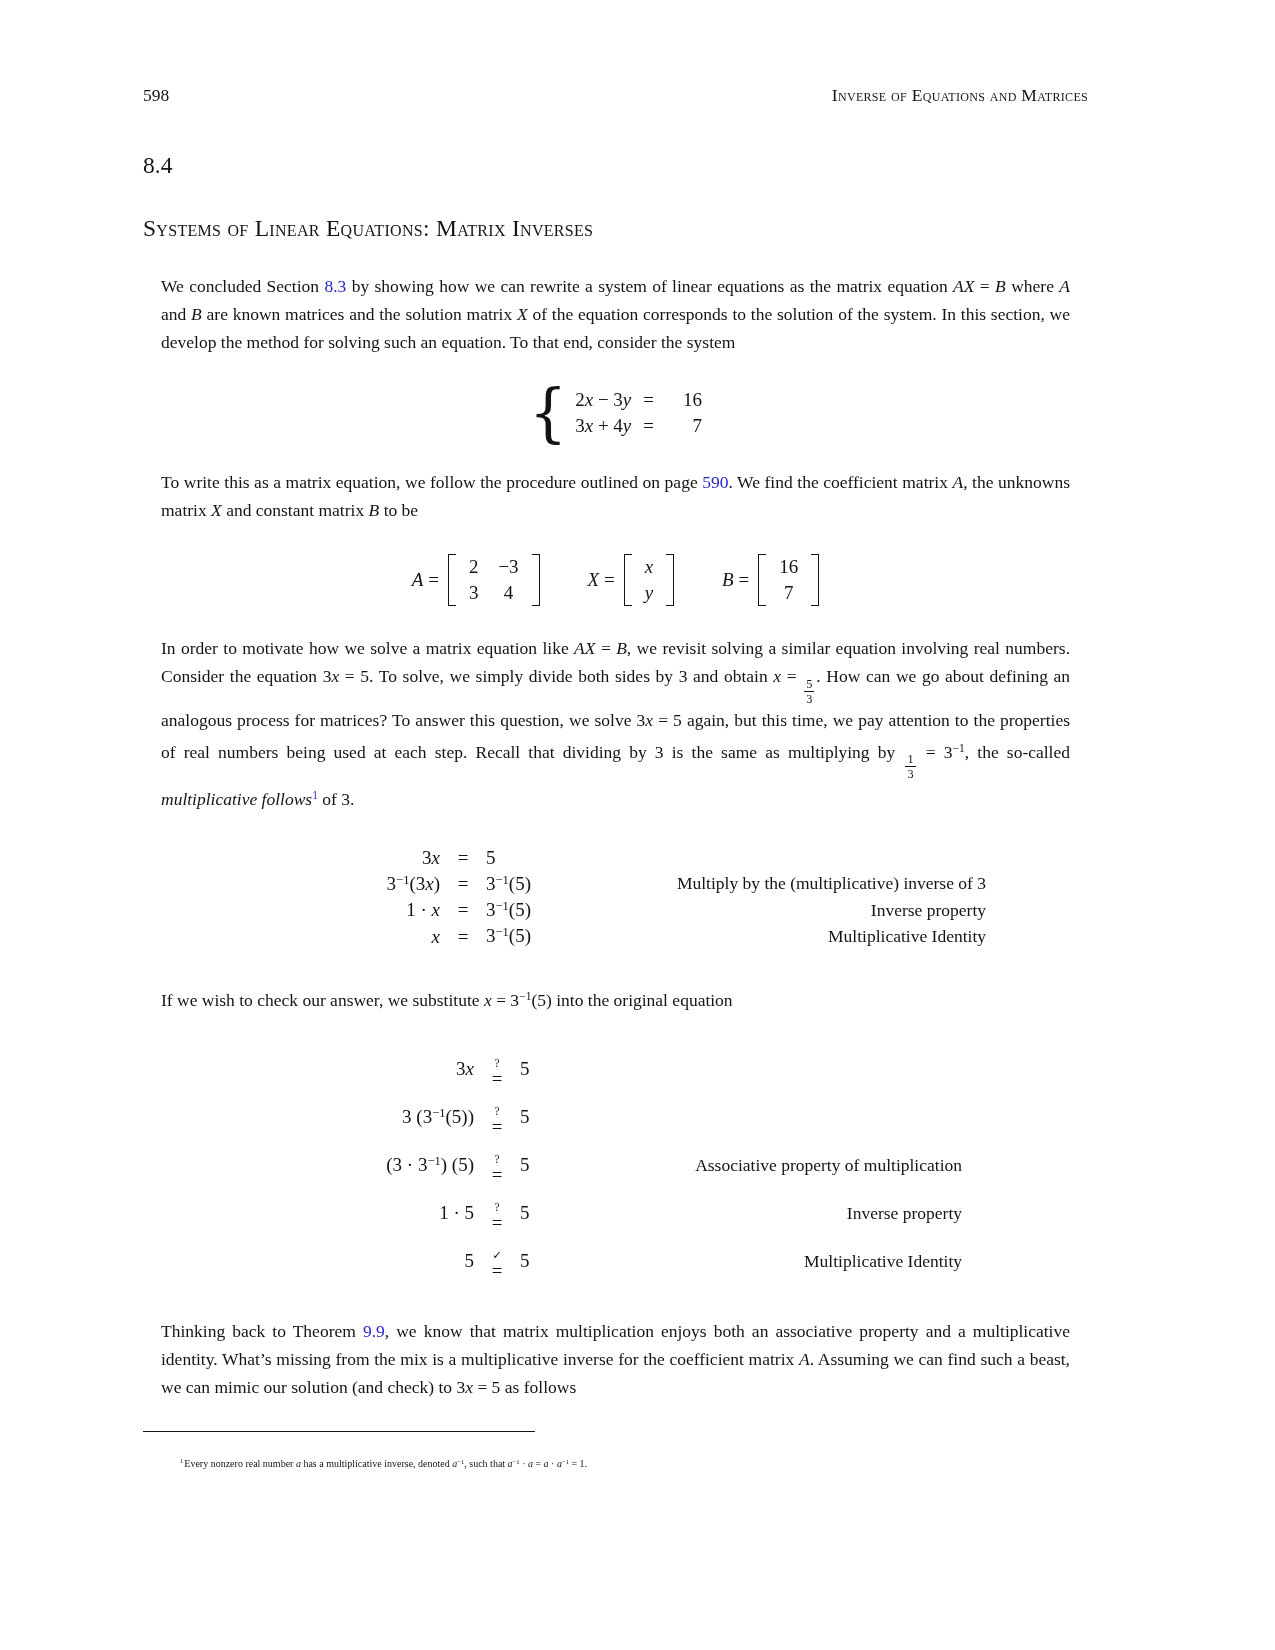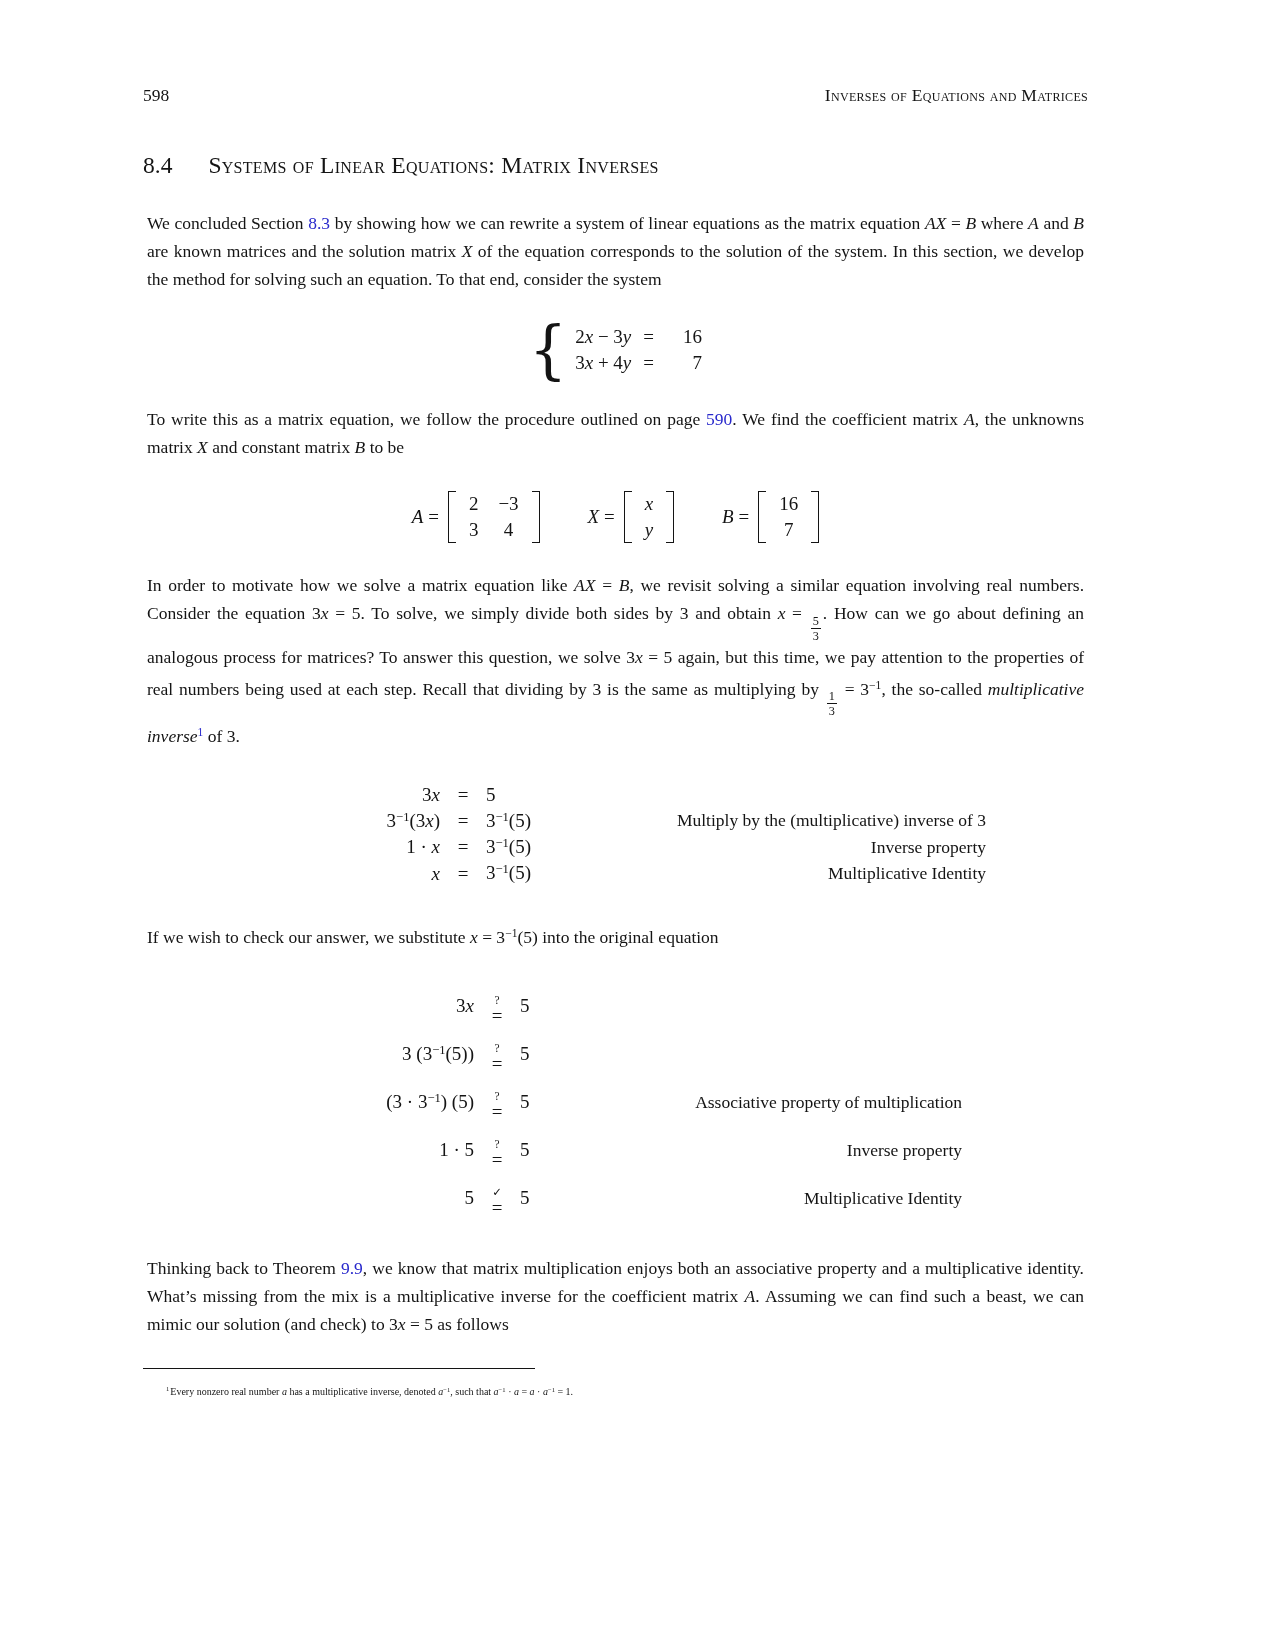--- a/index.html
+++ b/index.html
@@ -1,22 +1,22 @@
 <!DOCTYPE html>
 <html><head>
 <meta charset="utf-8">
 <style>
   html,body{margin:0;padding:0;background:#ffffff;}
   body{width:1275px;height:1650px;overflow:hidden;color:#141414;
        font-family:"Liberation Serif","DejaVu Serif",serif;font-size:17.5px;}
   .sheet{padding:85px 0 0 143px;width:945px;}
-  p{margin:4px;text-align:justify;line-height:28px;}
+  p{margin:18px;text-align:justify;line-height:28px;}
   .sc{font-variant:small-caps;letter-spacing:0.3px;}
   .pagehead{display:flex;justify-content:space-between;align-items:baseline;}
-  h1{font-weight:normal;font-size:23.5px;margin:46px 0 0 0;display:flex;gap:36px;align-items:baseline;}
+  h1{font-weight:normal;font-size:23.5px;margin:46px 0 0 0;display:flex;gap:36px;align-items:baseline;flex-direction:column;}
   .link{color:#2929CC;}
   .i{font-style:italic;}
   .sup{font-size:66%;vertical-align:0.5em;}
   .suplink{font-size:66%;vertical-align:0.5em;color:#2929CC;}
   .frac{display:inline-flex;flex-direction:column;align-items:center;vertical-align:-0.45em;
         font-size:70%;line-height:1.15;margin:0 2px;}
   .fnum{border-bottom:1px solid #141414;padding:0 2px;}
   .fden{padding:0 2px;}
   .display{display:flex;justify-content:center;font-size:19px;}
   .sysdisplay{margin:30px 0 28px 0;}
@@ -53,21 +53,21 @@
   .footnote{font-size:10px;line-height:22px;}
   .fmark{font-size:66%;vertical-align:0.5em;margin-left:19px;margin-right:1px;}
 </style>
 </head>
 <body>
 
 <div class="sheet">
 
   <div class="pagehead">
     <span>598</span>
-    <span class="sc">Inverses of Equations and Matrices</span>
+    <span class="sc">Inverse of Equations and Matrices</span>
   </div>
 
   <h1>
     <span>8.4</span>
     <span class="sc">Systems of Linear Equations: Matrix Inverses</span>
   </h1>
 
   <p style="margin-top:30px">We concluded Section <span class="link">8.3</span> by showing how we can rewrite a system of linear equations as the matrix equation <span class="i">AX</span> = <span class="i">B</span> where <span class="i">A</span> and <span class="i">B</span> are known matrices and the solution matrix <span class="i">X</span> of the equation corresponds to the solution of the system. In this section, we develop the method for solving such an equation. To that end, consider the system</p>
 
   <div class="display sysdisplay">
@@ -147,21 +147,21 @@
       </span>
     </span>
   </div>
 
   <p>In order to motivate how we solve a matrix equation like <span class="i">AX</span> = <span class="i">B</span>, we revisit solving a similar equation involving real numbers. Consider the equation 3<span class="i">x</span> = 5. To solve, we simply divide both sides by 3 and obtain <span class="i">x</span> = <span class="frac">
         <span class="fnum">5</span>
         <span class="fden">3</span>
       </span>. How can we go about defining an analogous process for matrices? To answer this question, we solve 3<span class="i">x</span> = 5 again, but this time, we pay attention to the properties of real numbers being used at each step. Recall that dividing by 3 is the same as multiplying by <span class="frac">
         <span class="fnum">1</span>
         <span class="fden">3</span>
-      </span> = 3<span class="sup">−1</span>, the so-called <span class="i">multiplicative inverse</span><span class="suplink">1</span> of 3.</p>
+      </span> = 3<span class="sup">−1</span>, the so-called <span class="i">multiplicative follows</span><span class="suplink">1</span> of 3.</p>
 
   <table class="deriv d1">
     <tbody>
         <tr>
       <td class="dl">3<span class="i">x</span></td>
       <td class="drel"><span class="rel">
               <span class="eq">=</span>
             </span></td>
       <td class="dv">5</td>
       <td class="dn"></td>

